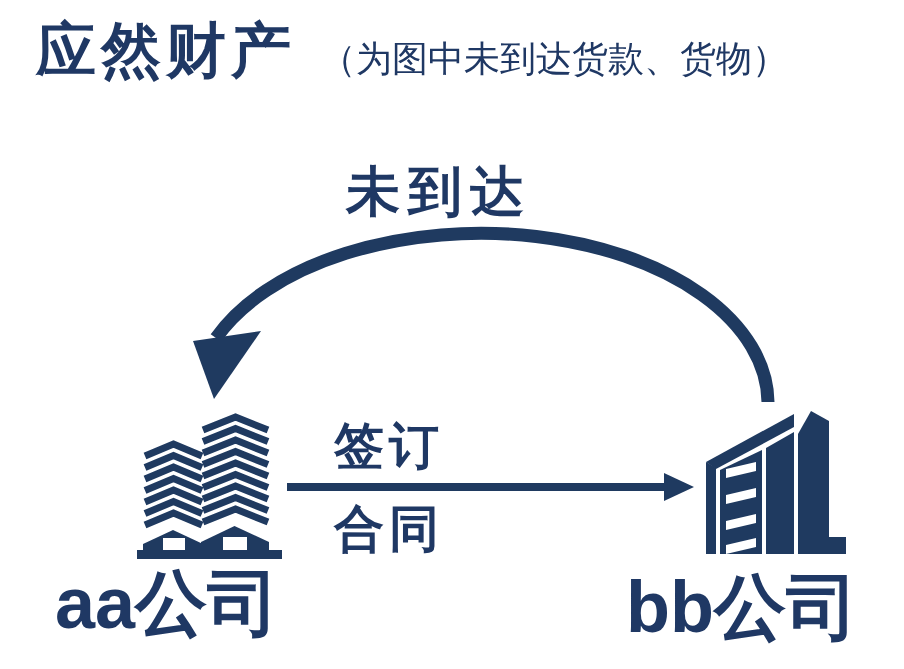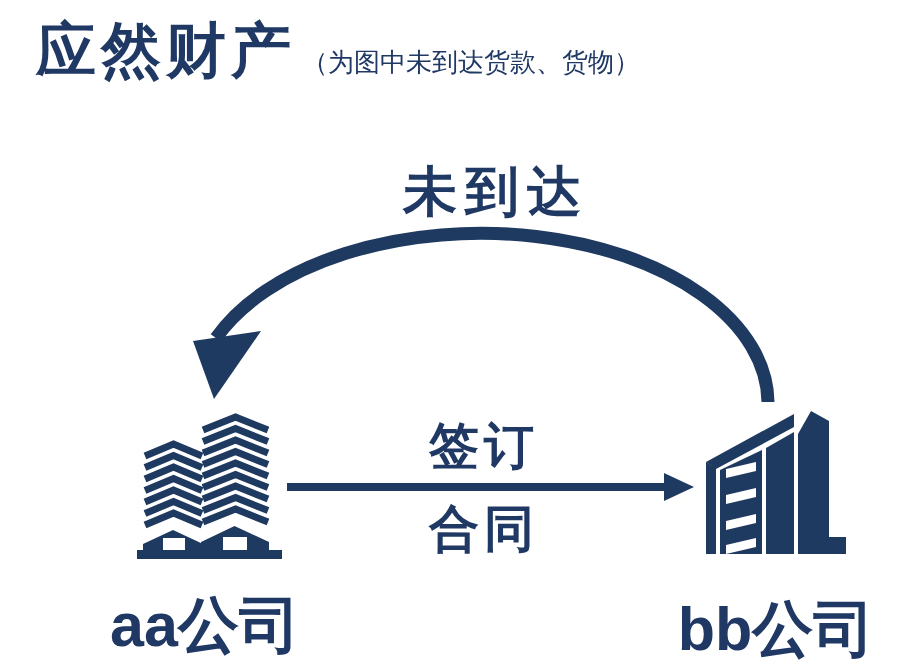--- a/index.html
+++ b/index.html
@@ -2,35 +2,35 @@
 <html style="--navy-shape: #1f3a60; --navy-text: #1f3864;"><head>
 <meta charset="utf-8">
 <style>
   html,body{margin:0;padding:0;background:#ffffff;}
   .canvas{
     position:relative;width:904px;height:669px;background:#ffffff;
     font-family:"Liberation Sans", sans-serif;overflow:hidden;
     color:var(--navy-text,#1f3864);
   }
   .hdr{
-    position:absolute;left:36px;top:18px;display:flex;align-items:baseline;gap:6px;
+    position:absolute;left:36px;top:18px;display:flex;align-items:baseline;gap:24px;
     white-space:nowrap;
   }
   .hdr .main{font-size:60px;font-weight:900;letter-spacing:5px;line-height:1.1;}
-  .hdr .sub{font-size:26px;font-weight:500;letter-spacing:0px;}
+  .hdr .sub{font-size:36px;font-weight:500;letter-spacing:0px;}
   .diagram-svg{position:absolute;left:0;top:0;width:904px;height:669px;}
   .lbl{
-    position:absolute;font-weight:700;text-align:center;line-height:1;
+    position:absolute;font-weight:700;line-height:1;
     white-space:nowrap;width:300px;
   }
   .flow-top   {left:346px;top:164px;font-size:54px;letter-spacing:8px;}
   .flow-bottom{left:352px;top:252px;font-size:54px;letter-spacing:3px;}
   .contract-top   {left:334px;top:421px;font-size:50px;letter-spacing:5px;}
   .contract-bottom{left:334px;top:504px;font-size:50px;letter-spacing:5px;}
-  .entity-lbl{font-size:61px;font-weight:700;margin-top:28px;}
+  .entity-lbl{font-size:72px;font-weight:700;}
   .entity-aa{left:55px;top:567px;}
   .entity-bb{left:626px;top:571px;}
 </style>
 </head>
 <body>
 
 <div class="canvas">
 
   <div class="hdr">
     <span class="main">应然财产</span>

